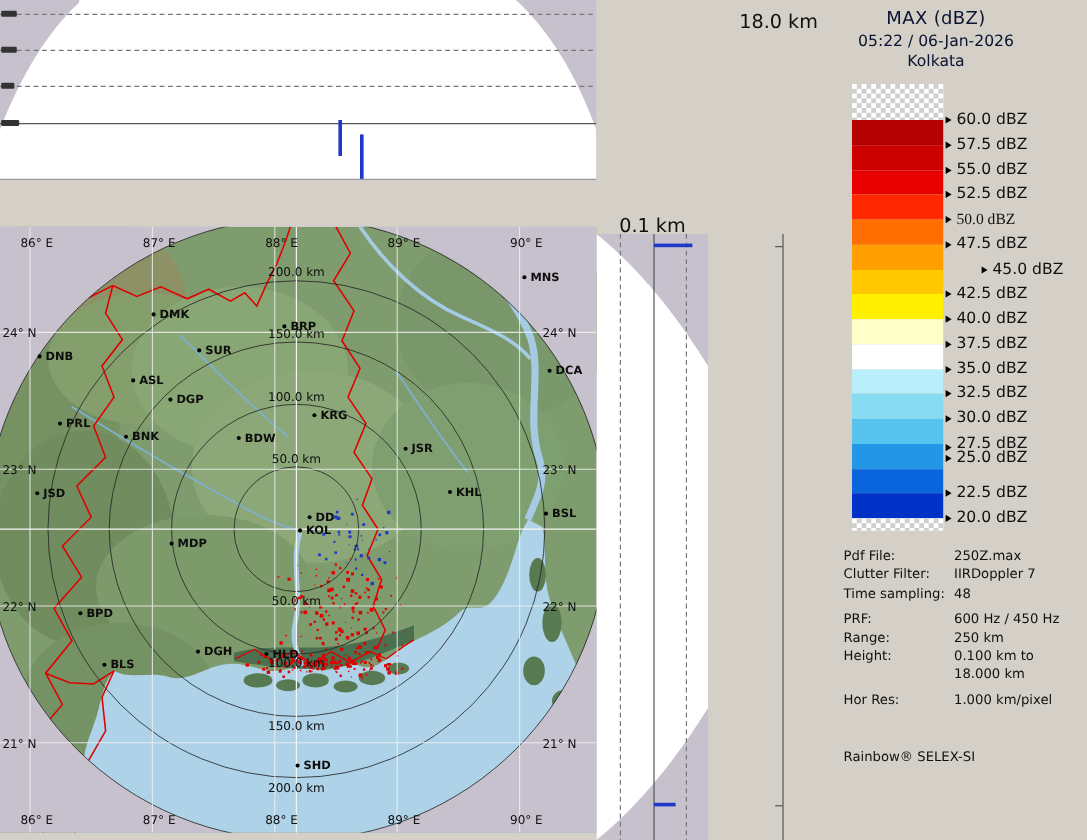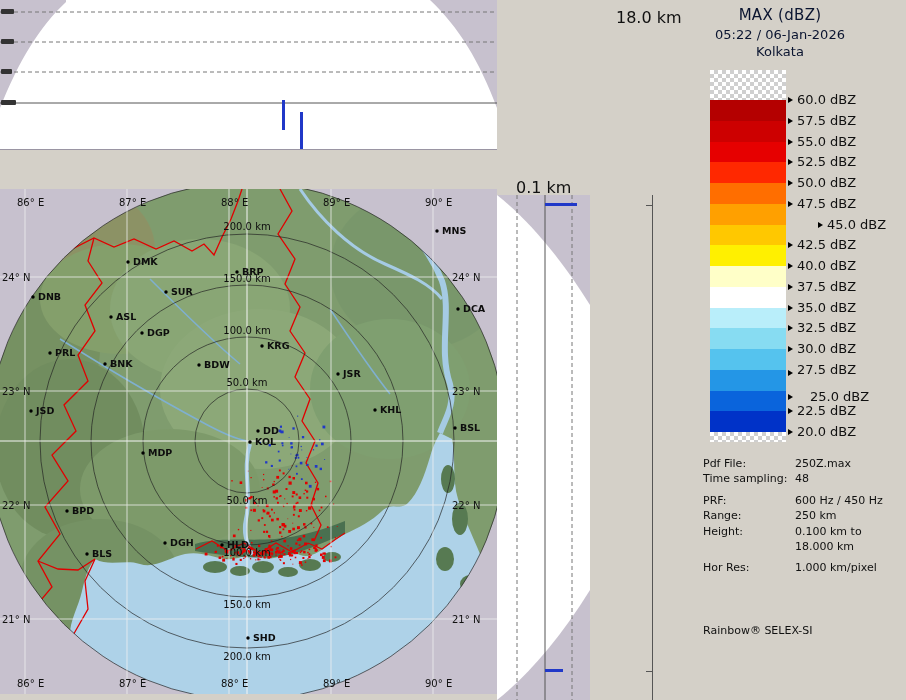--- a/index.html
+++ b/index.html
@@ -612,21 +612,21 @@
         <span>57.5 dBZ</span>
       </div>
       <div class="leg-label" style="top: 65.5px;">
         <span class="tri"></span>
         <span>55.0 dBZ</span>
       </div>
       <div class="leg-label" style="top: 86.25px;">
         <span class="tri"></span>
         <span>52.5 dBZ</span>
       </div>
-      <div class="leg-label" style="top: 107px;">
+      <div class="leg-label" style="top: 107px; font-family: Liberation Serif, serif;">
         <span class="tri"></span>
         <span>50.0 dBZ</span>
       </div>
       <div class="leg-label" style="top: 127.75px;">
         <span class="tri"></span>
         <span>47.5 dBZ</span>
       </div>
       <div class="leg-label" style="top: 148.5px; padding-left: 30px;">
         <span class="tri"></span>
         <span>45.0 dBZ</span>
@@ -652,40 +652,44 @@
         <span>32.5 dBZ</span>
       </div>
       <div class="leg-label" style="top: 273px;">
         <span class="tri"></span>
         <span>30.0 dBZ</span>
       </div>
       <div class="leg-label" style="top: 293.75px; align-items: flex-end;">
         <span class="tri"></span>
         <span>27.5 dBZ</span>
       </div>
-      <div class="leg-label" style="top: 321px; gap: 13px;">
+      <div class="leg-label" style="top: 306px;">
         <span class="tri"></span>
         <span>25.0 dBZ</span>
       </div>
       <div class="leg-label" style="top: 335.25px;">
         <span class="tri"></span>
         <span>22.5 dBZ</span>
       </div>
       <div class="leg-label" style="top: 356px;">
         <span class="tri"></span>
         <span>20.0 dBZ</span>
       </div>
     </div>
 
   <div class="info">
       <div class="info-row">
         <span class="ilabel">Pdf File:</span>
         <span>250Z.max</span>
       </div>
       <div class="info-row">
+        <span class="ilabel">Clutter Filter:</span>
+        <span>IIRDoppler 7</span>
+      </div>
+      <div class="info-row">
         <span class="ilabel">Time sampling:</span>
         <span>48</span>
       </div>
       <div class="info-row gap">
         <span class="ilabel">PRF:</span>
         <span>600 Hz / 450 Hz</span>
       </div>
       <div class="info-row">
         <span class="ilabel">Range:</span>
         <span>250 km</span>

